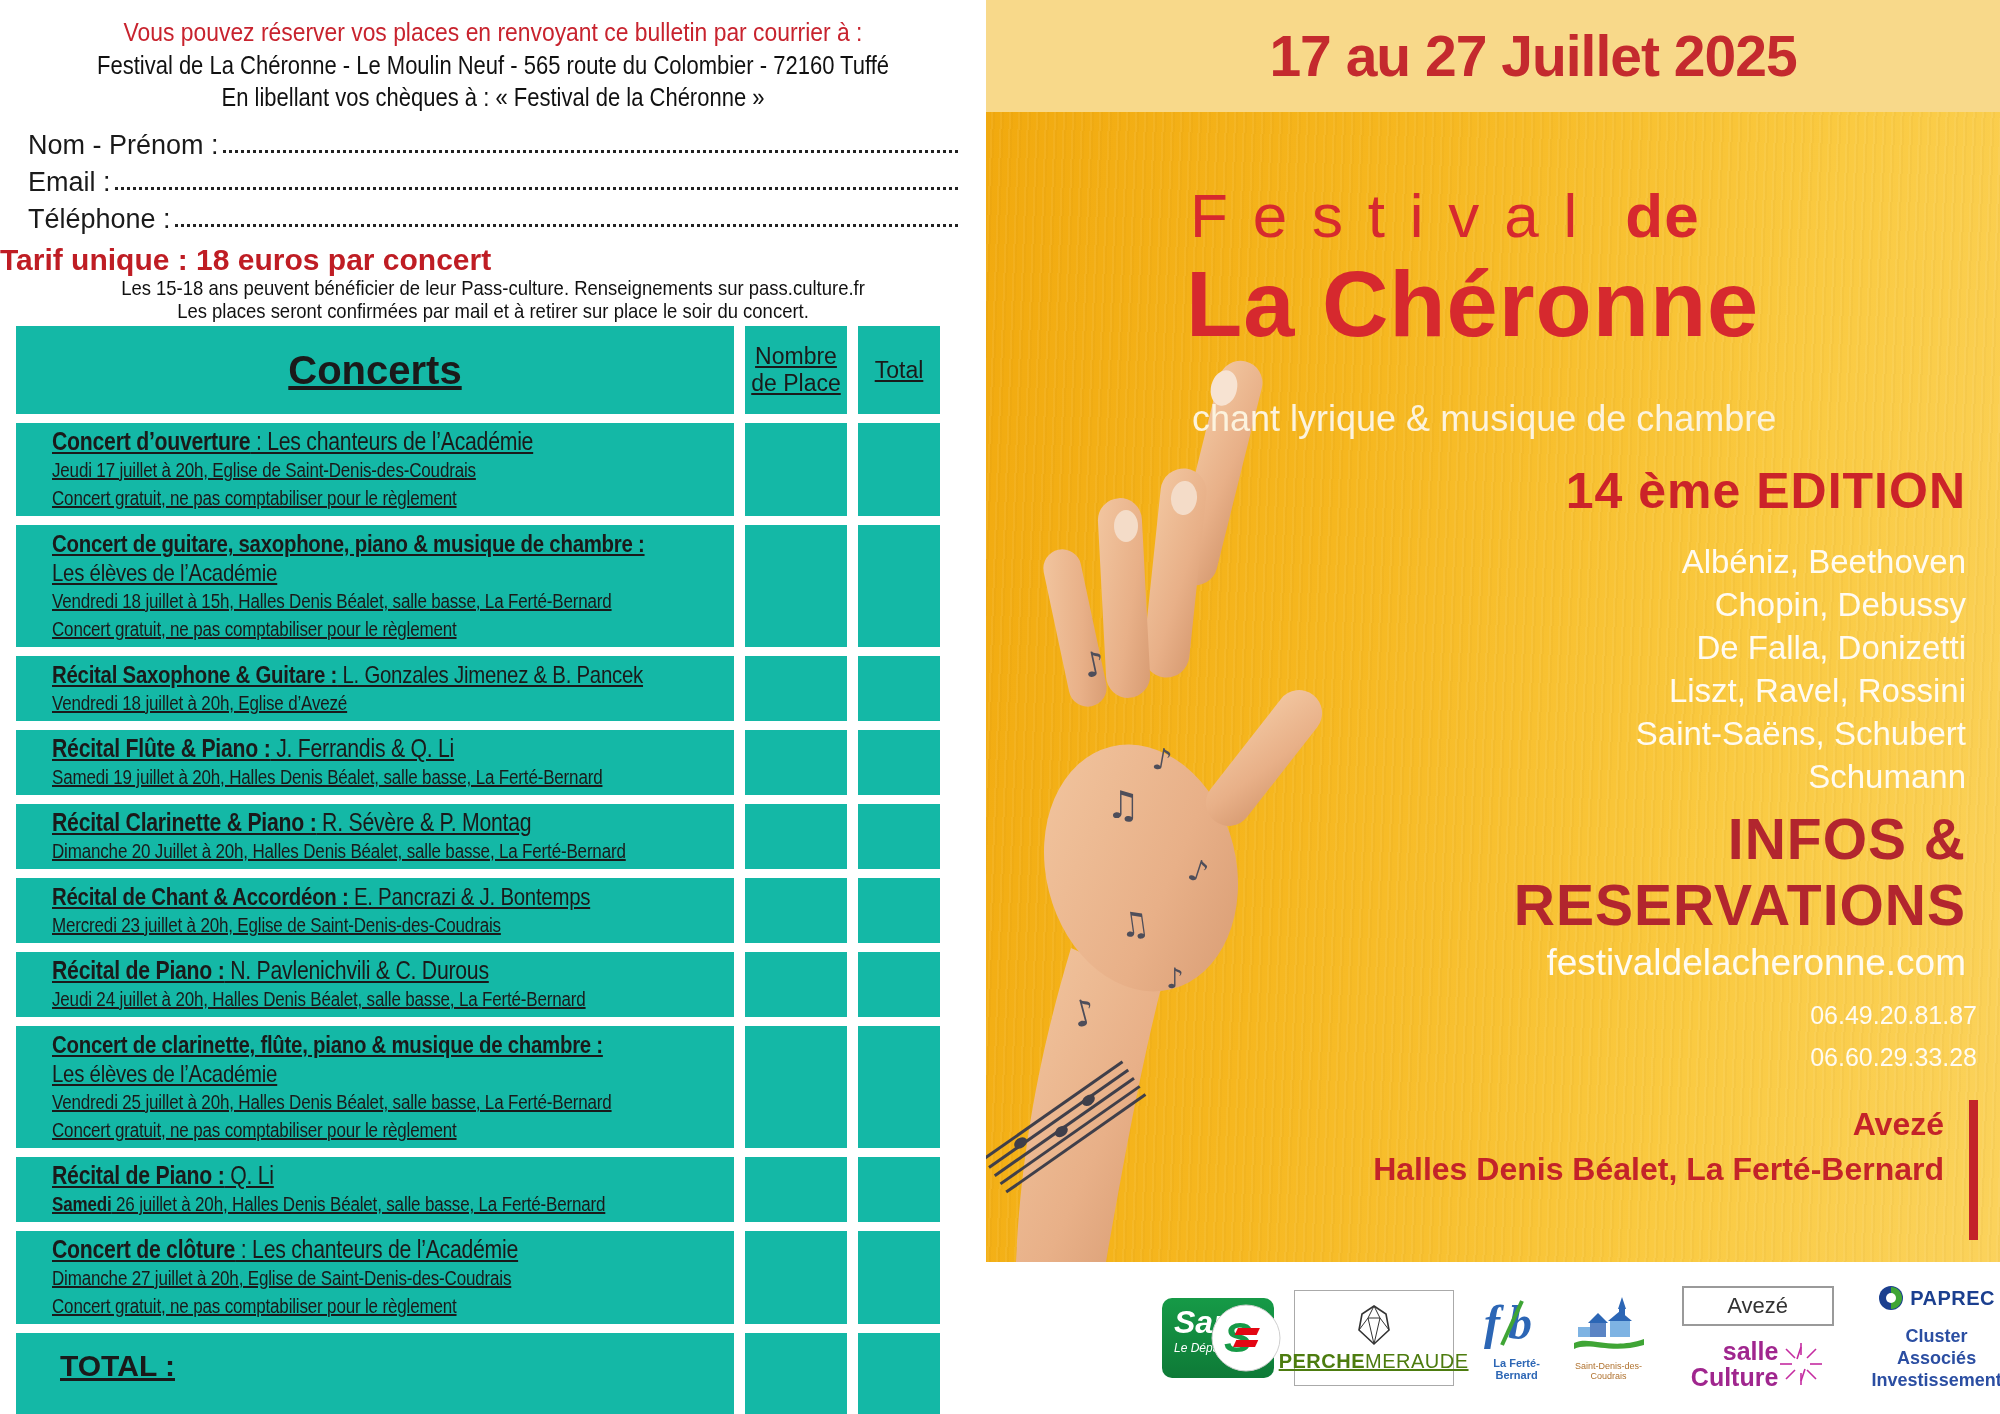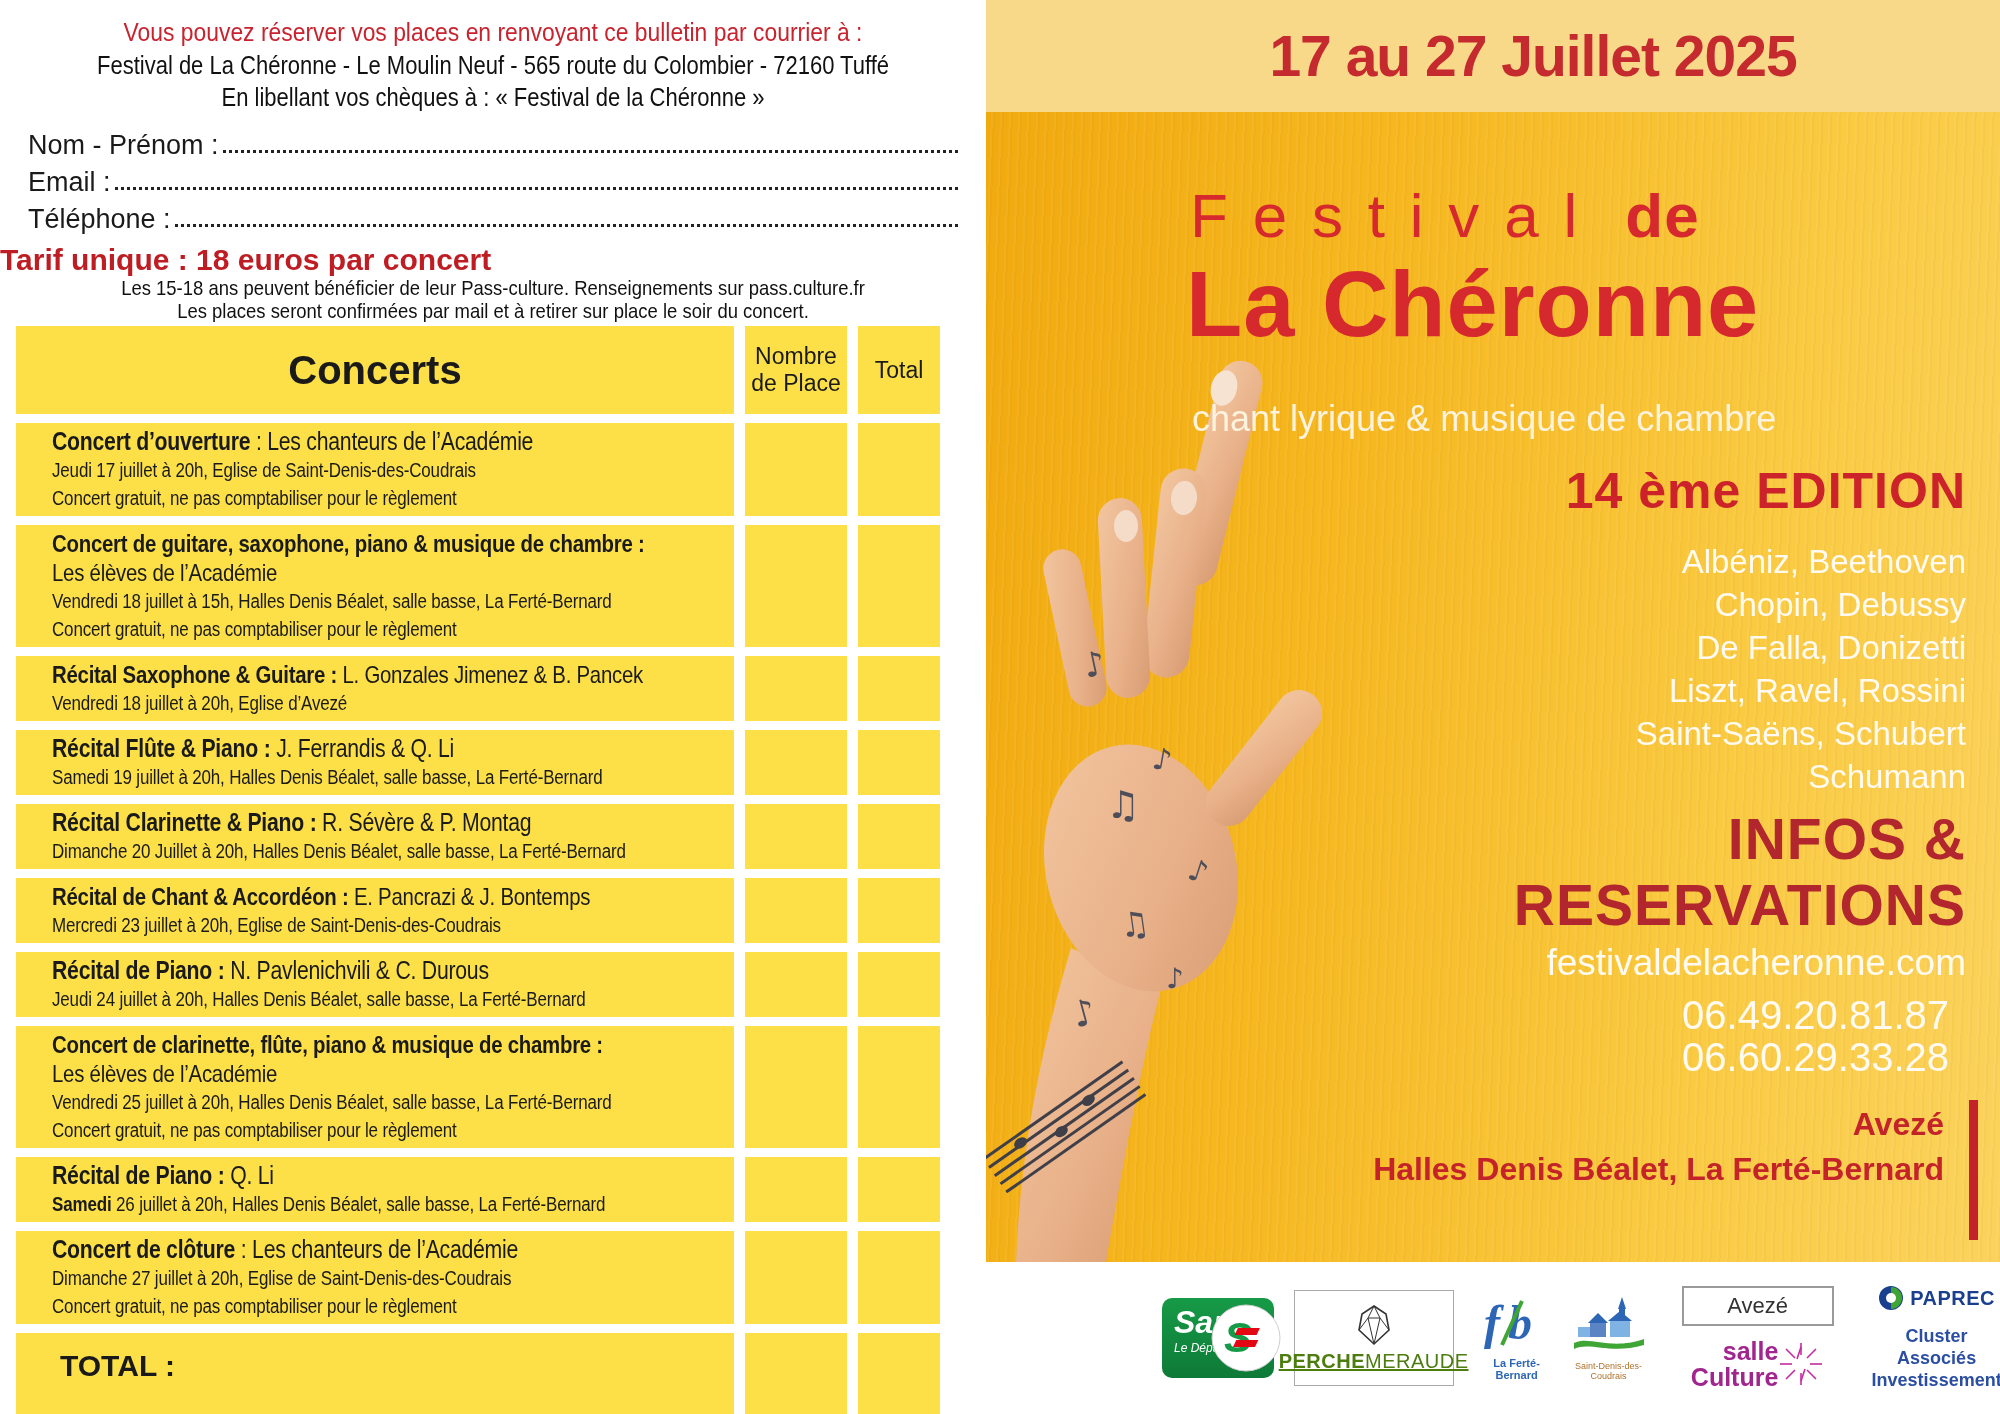--- a/index.html
+++ b/index.html
@@ -13,21 +13,21 @@
   .intro-black{color:#111;font-size:25px;line-height:32px;}
   .fields{margin:10px 28px 0 28px;}
   .field{display:flex;align-items:flex-end;height:37px;font-size:27px;}
   .field-label{white-space:nowrap;padding-right:4px;line-height:30px;}
   .field-dots{flex:1;border-bottom:3px dotted #222;margin-bottom:7px;height:1px;cursor:text;}
   .tarif-title{margin-top:10px;text-align:left;color:#BF1D24;font-weight:700;font-size:30px;line-height:32px;}
   .tarif-note{text-align:center;font-size:21px;line-height:23px;color:#111;}
   
   .ctable{position:absolute;left:16px;top:326px;display:grid;
           grid-template-columns:718px 102px 82px;column-gap:11px;row-gap:9px;}
-  .cell{background:#fde047;}
+  .cell{background:#14b8a6;text-decoration:underline;}
   .hcell{height:88px;display:flex;align-items:center;justify-content:center;text-align:center;}
   .h-concerts{font-size:40px;font-weight:700;}
   .h-small{font-size:23px;line-height:27px;}
   .c-main{padding:4px 10px 4px 36px;}
   .squeezeX{transform:scaleX(0.85);transform-origin:0 0;width:118%;}
   .row-title{font-size:25px;line-height:29px;letter-spacing:-0.3px;}
   .row-title.long{font-size:24px;}
   .row-title .tb{font-weight:700;}
   .row-det{font-size:20px;line-height:28px;letter-spacing:-0.2px;}
   .row-det b{font-weight:700;}
@@ -42,21 +42,21 @@
   .date-text{font-size:57px;font-weight:800;color:#C42A2E;letter-spacing:-1px;padding-left:80px;}
   .fest-line{position:absolute;left:204px;top:180px;color:#D6292E;font-size:62px;white-space:nowrap;}
   .fest-a{letter-spacing:0.40em;font-weight:400;text-align:right;}
   .fest-b{font-weight:700;margin-left:6px;letter-spacing:0.02em;}
   .cheronne{position:absolute;left:200px;top:252px;color:#D6292E;font-size:92px;font-weight:700;letter-spacing:1px;white-space:nowrap;}
   .psubtitle{position:absolute;left:206px;top:398px;color:#FCF3DE;font-size:36px;white-space:nowrap;}
   .edition{position:absolute;right:34px;top:462px;color:#CB2329;font-size:50px;font-weight:800;letter-spacing:1px;white-space:nowrap;}
   .composers{position:absolute;right:34px;top:540px;text-align:right;color:#FFFBF2;font-size:33px;line-height:43px;}
   .infos{position:absolute;right:34px;top:806px;text-align:right;color:#B2262E;font-weight:800;font-size:57px;line-height:66px;letter-spacing:1px;}
   .website{position:absolute;right:34px;top:942px;color:#FFFBF2;font-size:37px;}
-  .phones{position:absolute;right:51px;top:994px;text-align:right;color:#FFFBF2;font-size:40px;line-height:42px;}
+  .phones{position:absolute;right:23px;top:994px;text-align:right;color:#FFFBF2;font-size:25px;line-height:42px;}
   .venues{position:absolute;right:56px;top:1102px;text-align:right;color:#C32329;font-weight:700;font-size:32px;line-height:45px;}
   .venue-bar{position:absolute;right:22px;top:1100px;width:9px;height:140px;background:#C32329;}
   .hand{position:absolute;left:-30px;top:348px;width:430px;height:914px;}
   
   .sponsors{position:absolute;left:0;top:1262px;width:1014px;height:152px;background:#fff;
             display:flex;align-items:center;}
   .sp-sarthe{margin-left:176px;width:168px;height:80px;background:linear-gradient(180deg,#169A47,#0E7A37);
              border-radius:10px;position:relative;color:#fff;padding:6px 0 0 12px;box-sizing:border-box;}
   .sp-sarthe .nm{font-size:32px;font-weight:700;font-style:italic;}
   .sp-sarthe .sb{font-size:12px;font-style:italic;}

